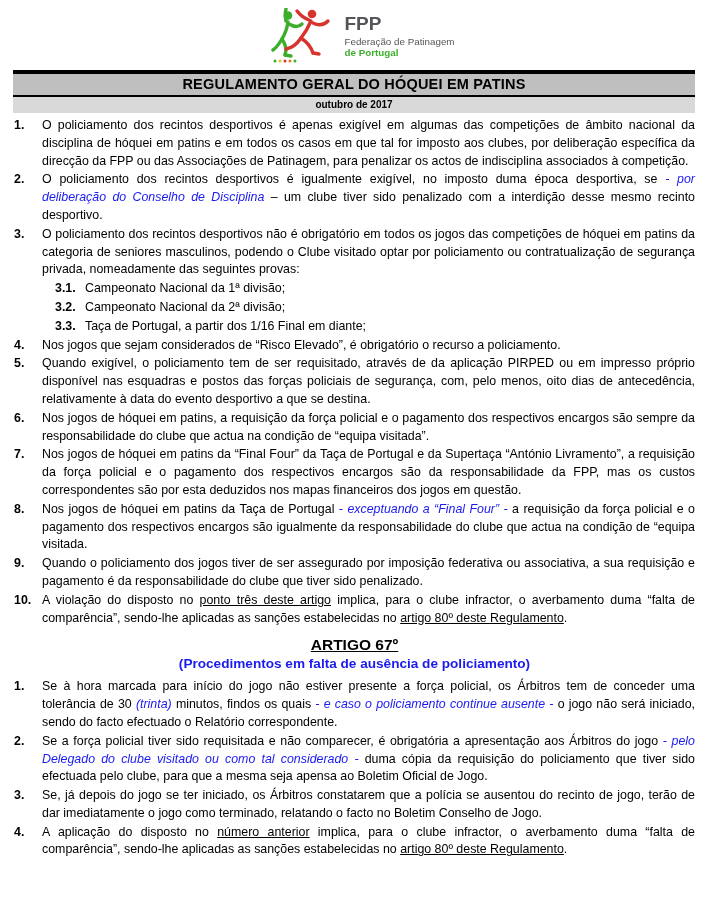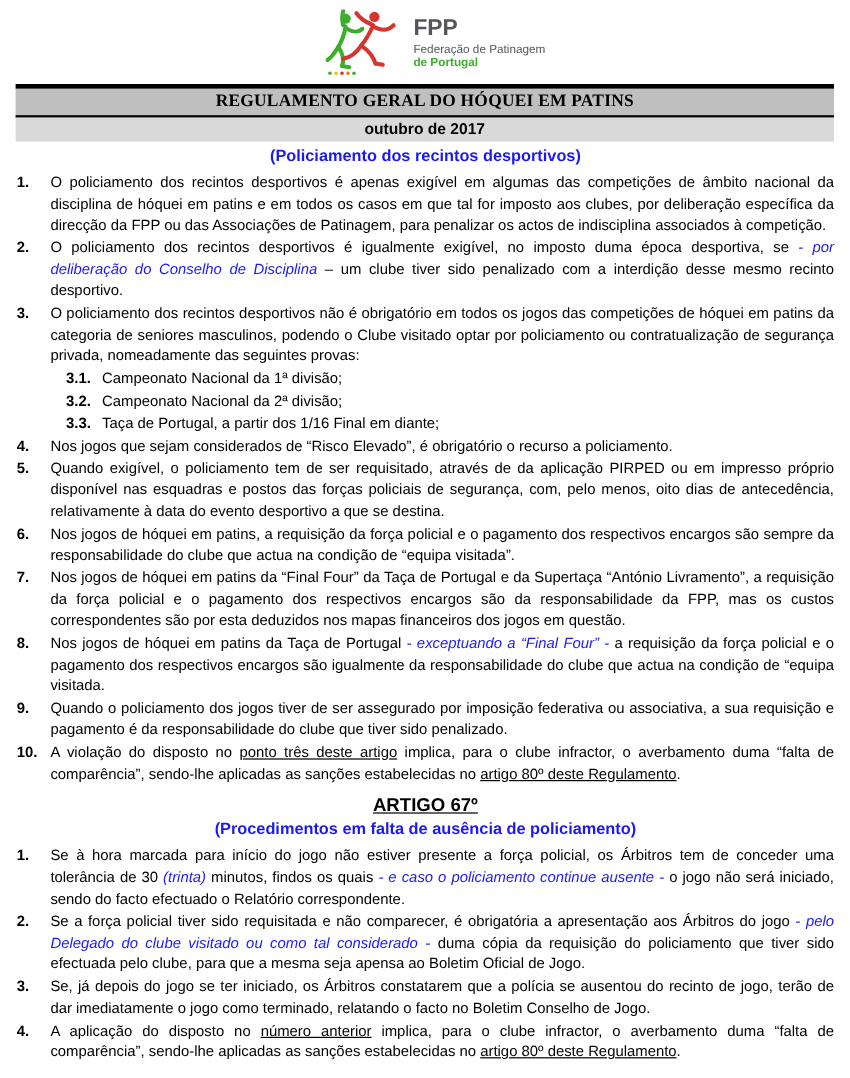--- a/index.html
+++ b/index.html
@@ -12,22 +12,22 @@
   .lg-stroke{fill:none;stroke-linecap:round;stroke-width:3.4;}
   .lg-g{stroke:var(--green);} .lg-r{stroke:var(--red);}
   .logo-text{display:flex;flex-direction:column;justify-content:center;}
   .logo-acr{font-size:19px;font-weight:700;color:#55565a;line-height:1.05;}
   .logo-name{font-size:9.8px;color:#55565a;margin-top:2px;line-height:1.15;}
   .logo-country{font-size:9.8px;font-weight:700;color:var(--green);line-height:1.15;}
 
   
   .header-bar{margin:3px 13px 0 13px;}
   .hb-top{height:4px;background:#000;}
-  .hb-title{background:var(--hdr-dark);border-bottom:2px solid #000;font-weight:700;font-size:14.5px;letter-spacing:.2px;text-align:center;padding:2px 0 3px 0;font-family:Liberation Serif, serif;}
-  .hb-sub{background:var(--hdr-light);font-weight:700;font-size:13px;text-align:center;padding:2px 0 3px 0;}
+  .hb-title{background:var(--hdr-dark);border-bottom:2px solid #000;font-weight:700;font-size:14.5px;letter-spacing:.2px;text-align:center;padding:2px 0 3px 0;}
+  .hb-sub{background:var(--hdr-light);font-weight:700;font-size:10px;text-align:center;padding:2px 0 3px 0;}
 
   
   main{padding:4px 13px 0 14px;}
   .article-title{text-align:center;font-size:15.5px;font-weight:700;text-decoration:underline;margin:9px 0 2px 0;}
   .article-sub{text-align:center;font-size:13.6px;font-weight:700;color:var(--blue);margin:0 0 7px 0;}
   .item{display:flex;margin:0 0 1px 0;}
   .item .num{flex:0 0 28px;font-weight:700;font-size:12.4px;line-height:17.8px;}
   .item .txt{flex:1;margin:0;font-size:12.4px;line-height:17.8px;text-align:justify;}
   .item.sub{margin-left:41px;}
   .item.sub .num{flex:0 0 30px;}
@@ -73,21 +73,20 @@
   </div>
 
   <div class="header-bar">
     <div class="hb-top"></div>
     <div class="hb-title">REGULAMENTO GERAL DO HÓQUEI EM PATINS</div>
     <div class="hb-sub">outubro de 2017</div>
   </div>
 
   <main id="articles">
       <section class="article">
-        <div class="article-sub">(Policiamento dos recintos desportivos)</div>
         <div class="item">
           <span class="num">1.</span>
           <p class="txt"><span>O policiamento dos recintos desportivos é apenas exigível em algumas das competições de âmbito nacional da disciplina de hóquei em patins e em todos os casos em que tal for imposto aos clubes, por deliberação específica da direcção da FPP ou das Associações de Patinagem, para penalizar os actos de indisciplina associados à competição.</span></p>
         </div>
         <div class="item">
           <span class="num">2.</span>
           <p class="txt"><span>O policiamento dos recintos desportivos é igualmente exigível, no imposto duma época desportiva, se </span><span class="run-bi">- por deliberação do Conselho de Disciplina </span><span>– um clube tiver sido penalizado com a interdição desse mesmo recinto desportivo.</span></p>
         </div>
         <div class="item">
           <span class="num">3.</span>

